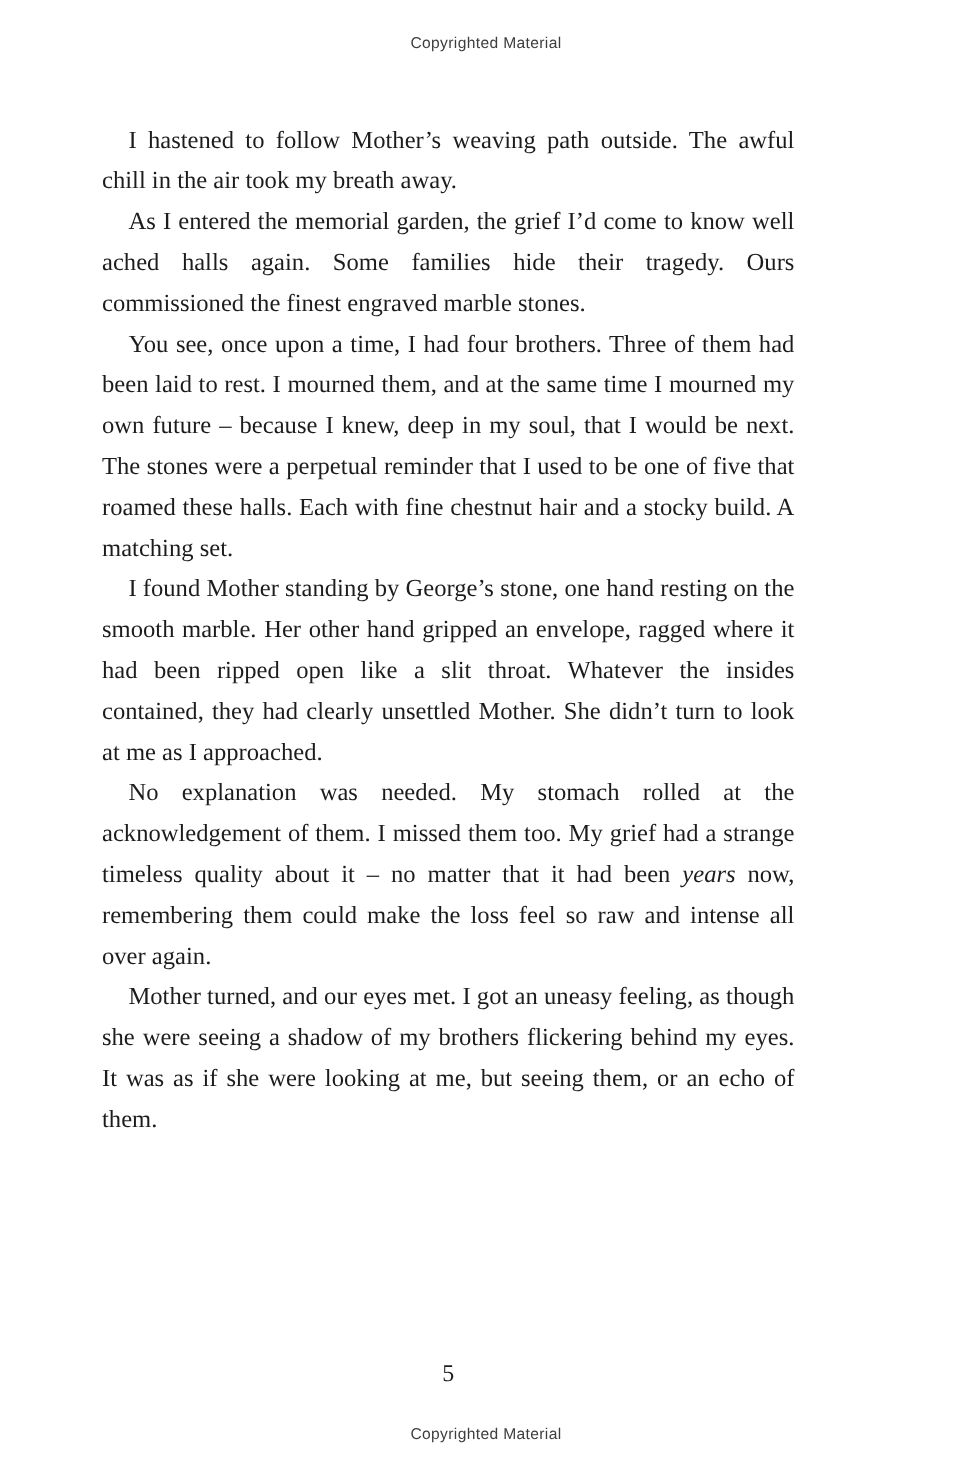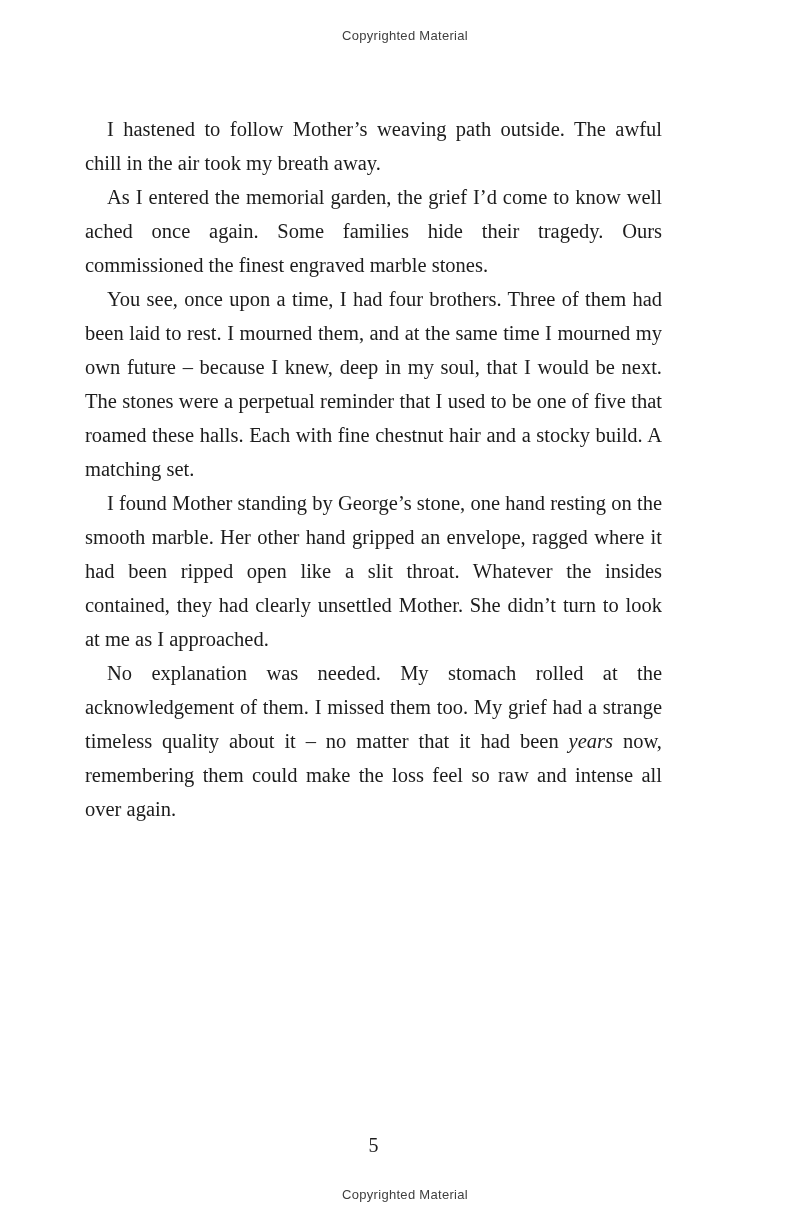--- a/index.html
+++ b/index.html
@@ -26,21 +26,21 @@
     font-weight: 400;
     color: #3e3e3e;
     letter-spacing: 0.3px;
     padding-left: 10px;
   }
   .copyright.top { top: 28px; }
   .copyright.bottom { top: 1187px; }
 
   .text-block {
     position: absolute;
-    top: 112px;
+    top: 100px;
     left: 85px;
     width: 577px;
     text-align: justify;
     font-size: 20.5px;
     line-height: 34px;
     hyphens: none;
     -webkit-hyphens: none;
   }
 
   .para {
@@ -64,29 +64,30 @@
 <body>
 
 <div class="page">
 
   <div class="copyright top">Copyrighted Material</div>
 
   <main class="text-block">
 
     <p class="para">I hastened to follow Mother’s weaving path outside. The awful chill in the air took my breath away.</p>
 
-    <p class="para">As I entered the memorial garden, the grief I’d come to know well ached once again. Some families hide their tragedy. Ours commissioned the finest engraved marble stones.</p>
+    <p class="para">As I entered the memorial garden, the grief I’d come to know well ached halls again. Some families hide their tragedy. Ours commissioned the finest engraved marble stones.</p>
 
     <p class="para">You see, once upon a time, I had four brothers. Three of them had been laid to rest. I mourned them, and at the same time I mourned my own future – because I knew, deep in my soul, that I would be next. The stones were a perpetual reminder that I used to be one of five that roamed these halls. Each with fine chestnut hair and a stocky build. A matching set.</p>
 
     <p class="para">I found Mother standing by George’s stone, one hand resting on the smooth marble. Her other hand gripped an envelope, ragged where it had been ripped open like a slit throat. Whatever the insides contained, they had clearly unsettled Mother. She didn’t turn to look at me as I approached.</p>
 
 
     <p class="para"><span>No explanation was needed. My stomach rolled at the acknowledgement of them. I missed them too. My grief had a strange timeless quality about it – no matter that it had been </span><em>years</em><span> now, remembering them could make the loss feel so raw and intense all over again.</span></p>
 
+    <p class="para">Mother turned, and our eyes met. I got an uneasy feeling, as though she were seeing a shadow of my brothers flickering behind my eyes. It was as if she were looking at me, but seeing them, or an echo of them.</p>
 
   </main>
 
   <div class="page-number">5</div>
 
   <div class="copyright bottom">Copyrighted Material</div>
 
 </div>
 
 </body></html>

